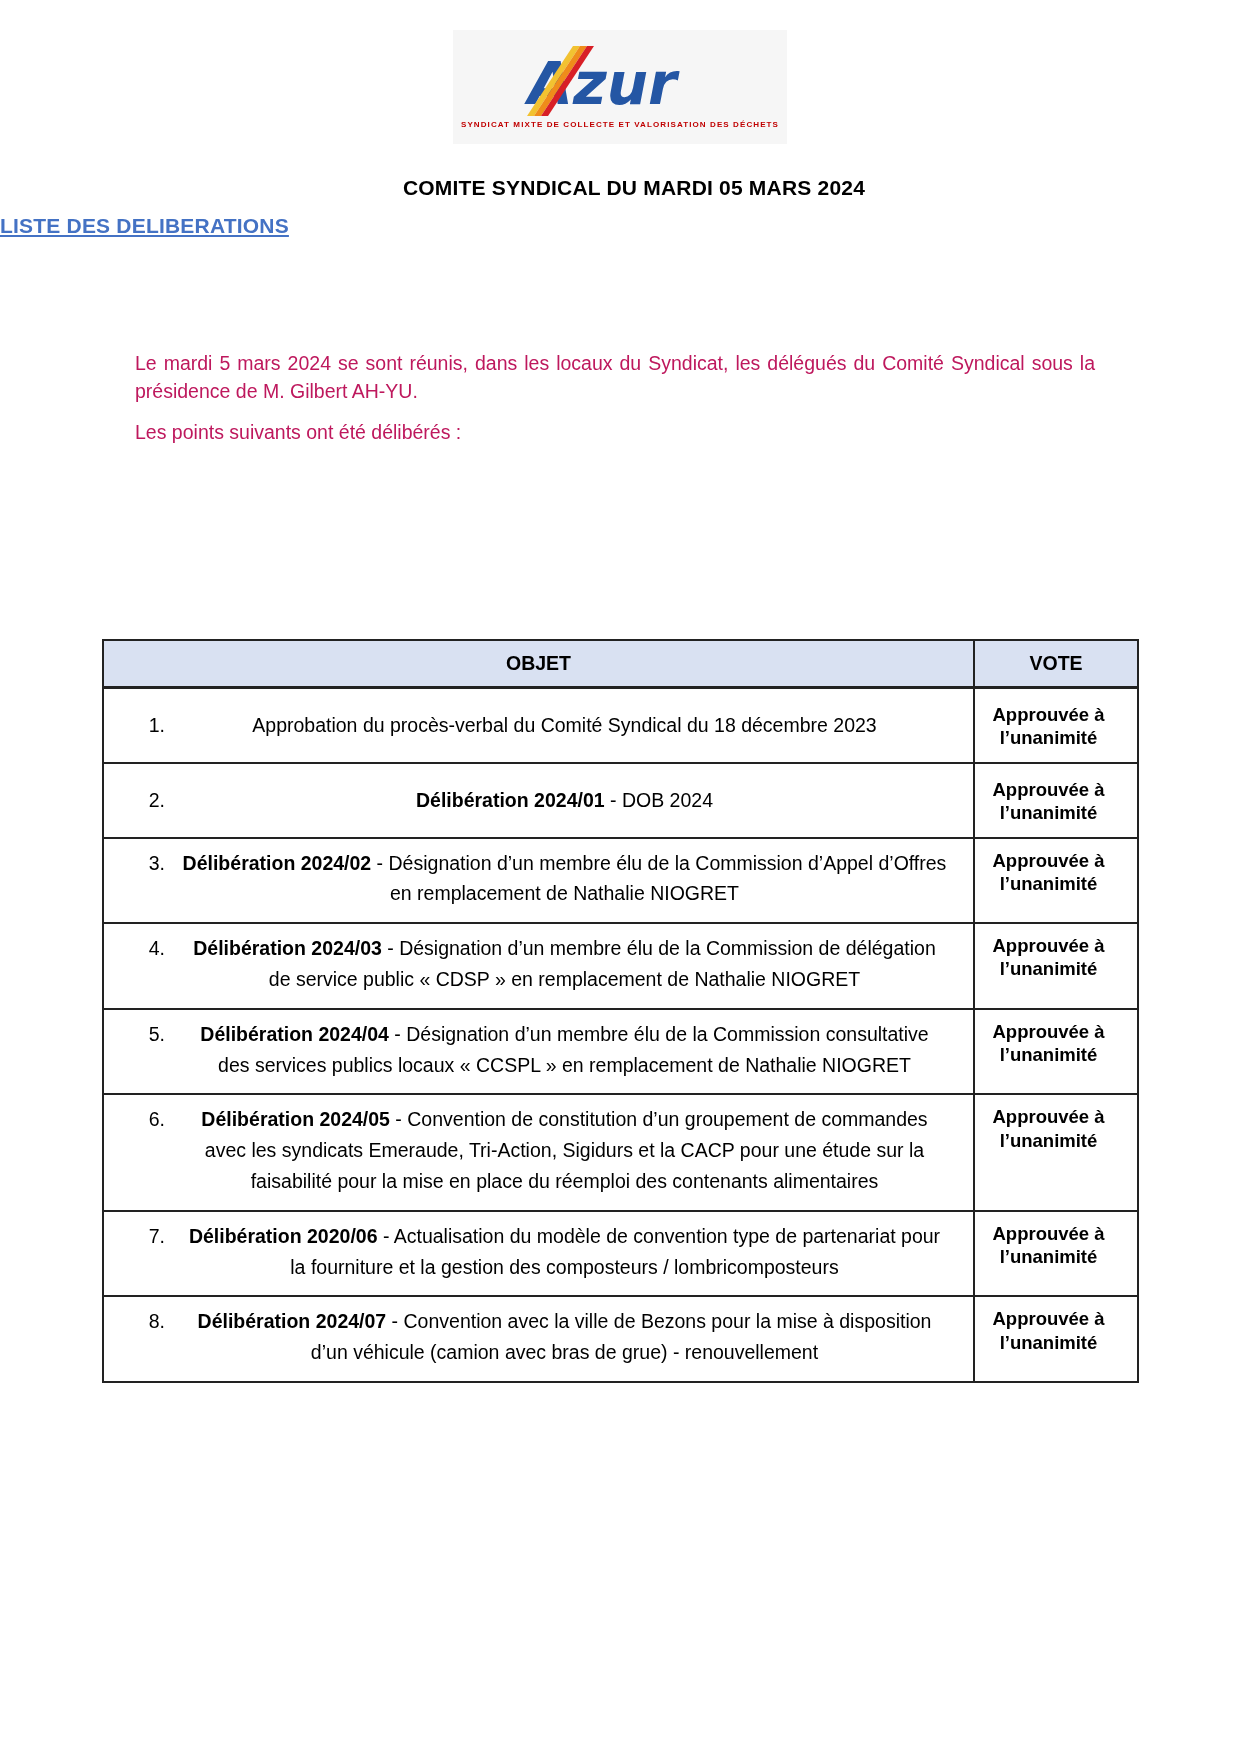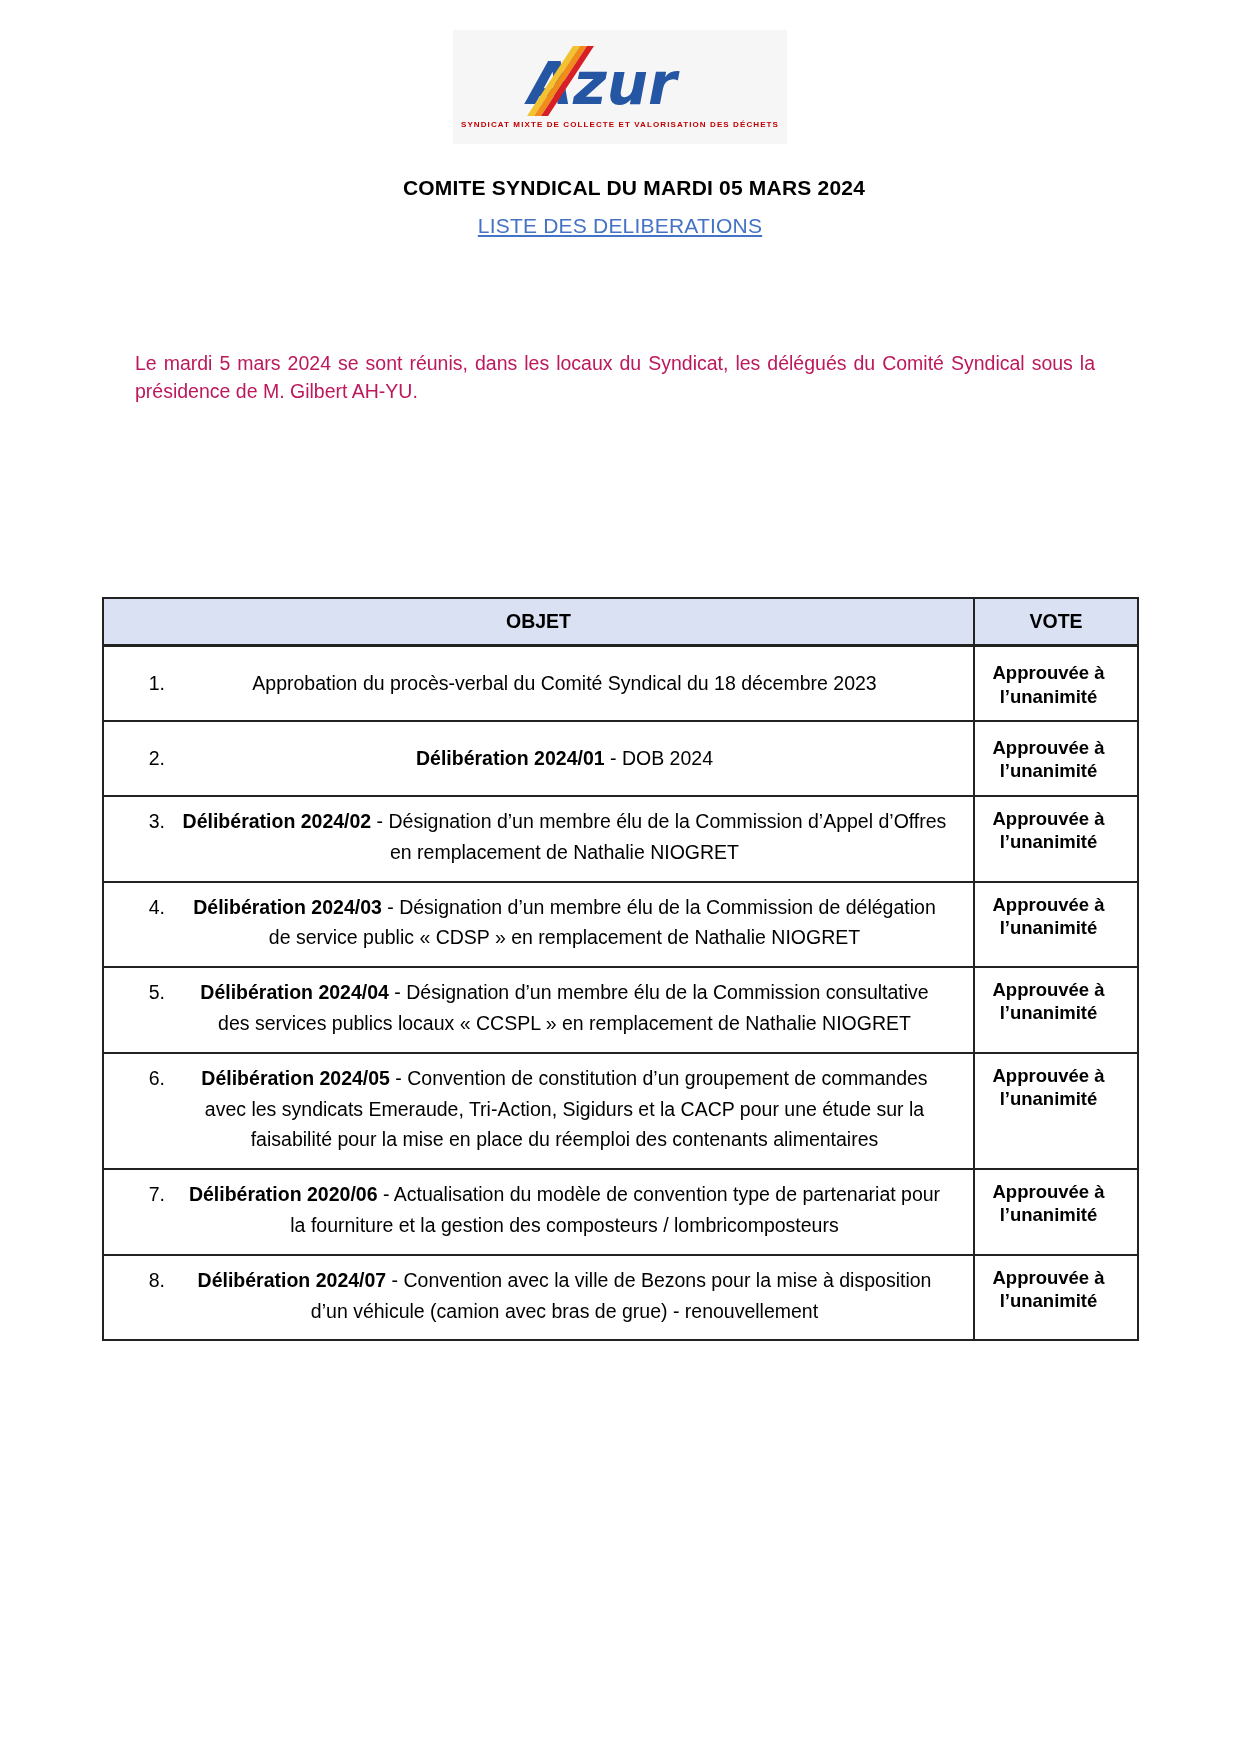--- a/index.html
+++ b/index.html
@@ -43,23 +43,23 @@
     margin-top: 32px;
     text-align: center;
     font-size: 21px;
     font-weight: bold;
     color: #000;
     letter-spacing: 0.2px;
     padding-left: 28px;
   }
   .doc-subtitle {
     margin-top: 14px;
-    text-align: center;
+    text-align: left;
     font-size: 21px;
-    font-weight: normal;
+    font-weight: bold;
     color: #4472c4;
     text-decoration: underline;
     letter-spacing: 0.2px;
   }
 
   
   .intro {
     margin: 112px 145px 0 135px;
     font-size: 19.5px;
     line-height: 1.42;
@@ -139,20 +139,21 @@
       </g>
     </svg>
     <div class="logo-tagline" style="color: rgb(192, 0, 0);">SYNDICAT MIXTE DE COLLECTE ET VALORISATION DES DÉCHETS</div>
   </div>
 
   <div class="doc-title">COMITE SYNDICAL DU MARDI 05 MARS 2024</div>
   <div class="doc-subtitle" style="color: rgb(68, 114, 196);">LISTE DES DELIBERATIONS</div>
 
   <div class="intro">
     <p>Le mardi 5 mars 2024 se sont réunis, dans les locaux du Syndicat, les délégués du Comité Syndical sous la présidence de M. Gilbert AH-YU.</p>
+    <p>Les points suivants ont été délibérés :</p>
   </div>
 
   <div class="table-wrap">
     <table class="delibs">
       <colgroup>
         <col class="c-objet">
         <col class="c-vote">
       </colgroup>
       <thead>
         <tr>

